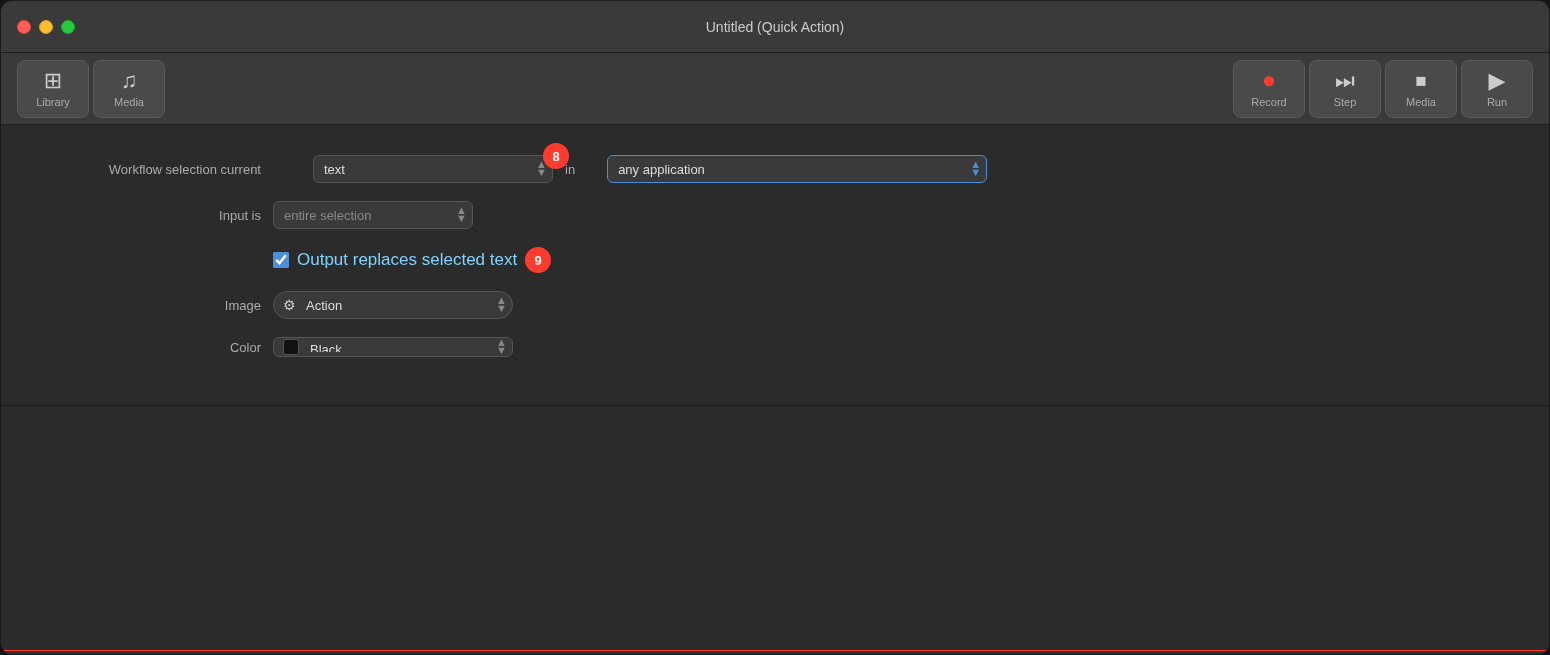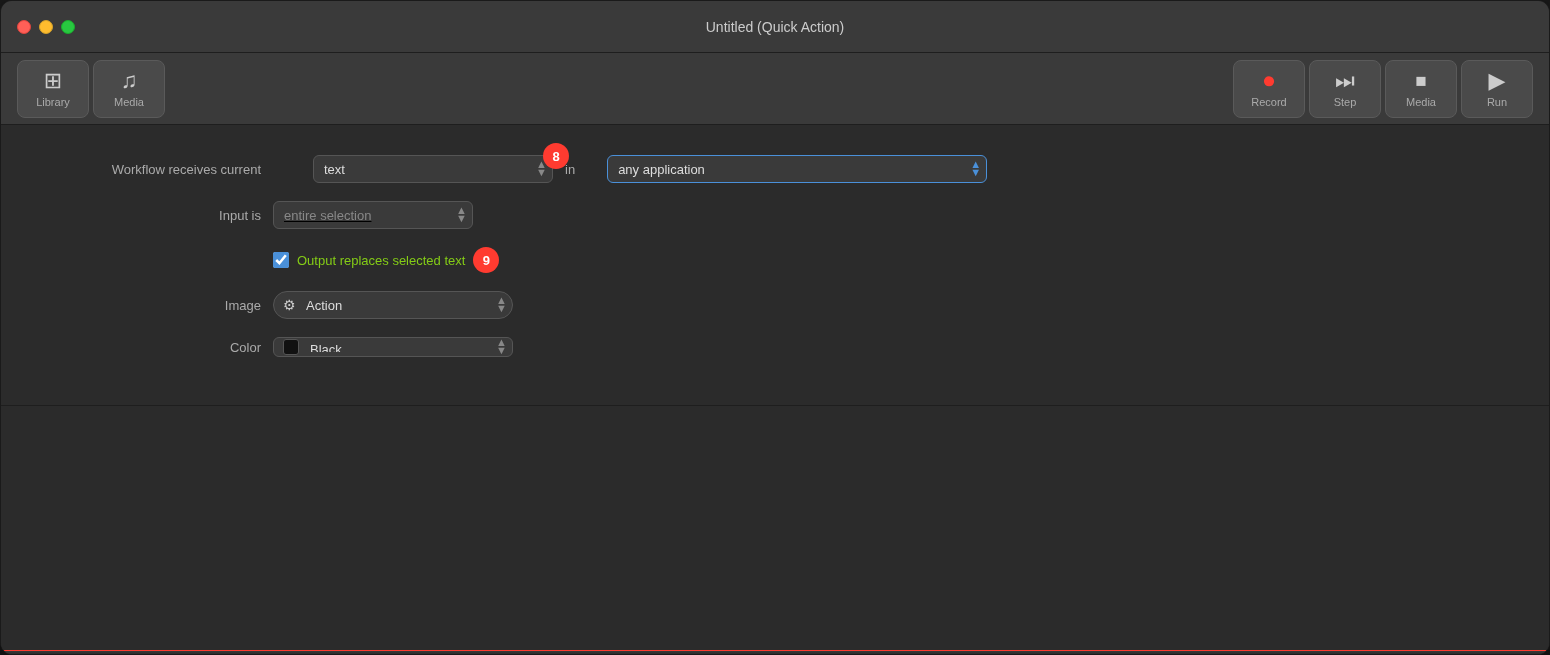--- a/index.html
+++ b/index.html
@@ -134,21 +134,20 @@
       color: #aaaaaa;
       font-size: 13px;
       text-align: right;
       min-width: 220px;
     }
 
     .select-wrapper {
       position: relative;
       display: inline-flex;
       align-items: center;
-      text-decoration: underline;
     }
 
     .select-wrapper select {
       background: #3a3a3a;
       border: 1px solid #555555;
       border-radius: 6px;
       color: #dddddd;
       font-size: 13px;
       padding: 4px 28px 4px 10px;
       height: 28px;
@@ -247,22 +246,22 @@
     }
 
     .checkbox-row input[type="checkbox"] {
       width: 16px;
       height: 16px;
       accent-color: #4a90d9;
       cursor: pointer;
     }
 
     .checkbox-label {
-      color: #84cc16;
-      font-size: 13px;
+      color: #7dd3fc;
+      font-size: 17px;
     }
 
     .image-select-wrapper {
       position: relative;
       display: inline-flex;
       align-items: center;
     }
 
     .image-select-wrapper select {
       background: #3a3a3a;
@@ -430,21 +429,21 @@
         <span class="btn-icon">▶</span>
         <span class="btn-label">Run</span>
       </div>
     </div>
   </div>
 
   <div class="content-area">
     <div class="workflow-settings">
 
       <div class="settings-row">
-        <span class="settings-label">Workflow receives current</span>
+        <span class="settings-label">Workflow selection current</span>
         <div class="input-with-badge">
           <div class="text-select-wrapper">
             <select>
               <option>text</option>
               <option>files</option>
               <option>images</option>
               <option>URLs</option>
             </select>
             <span class="chevron">▲<br>▼</span>
           </div>

